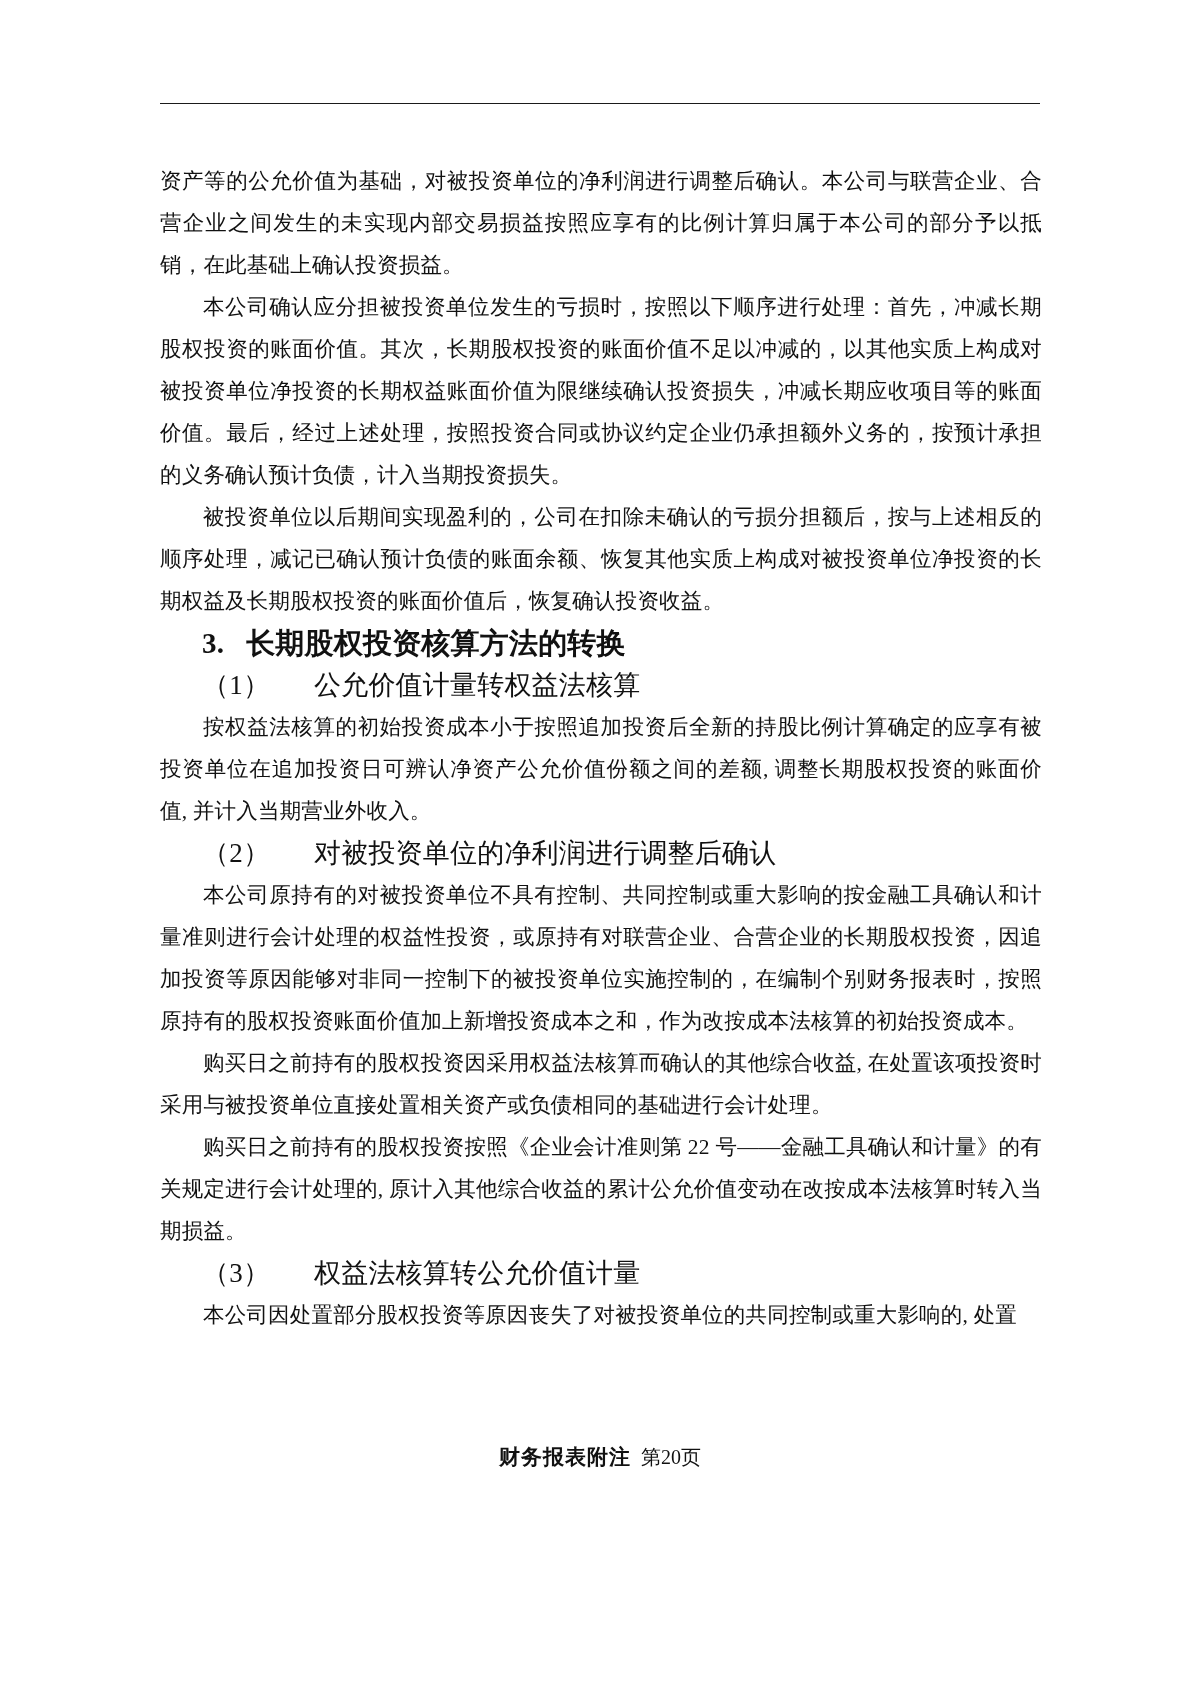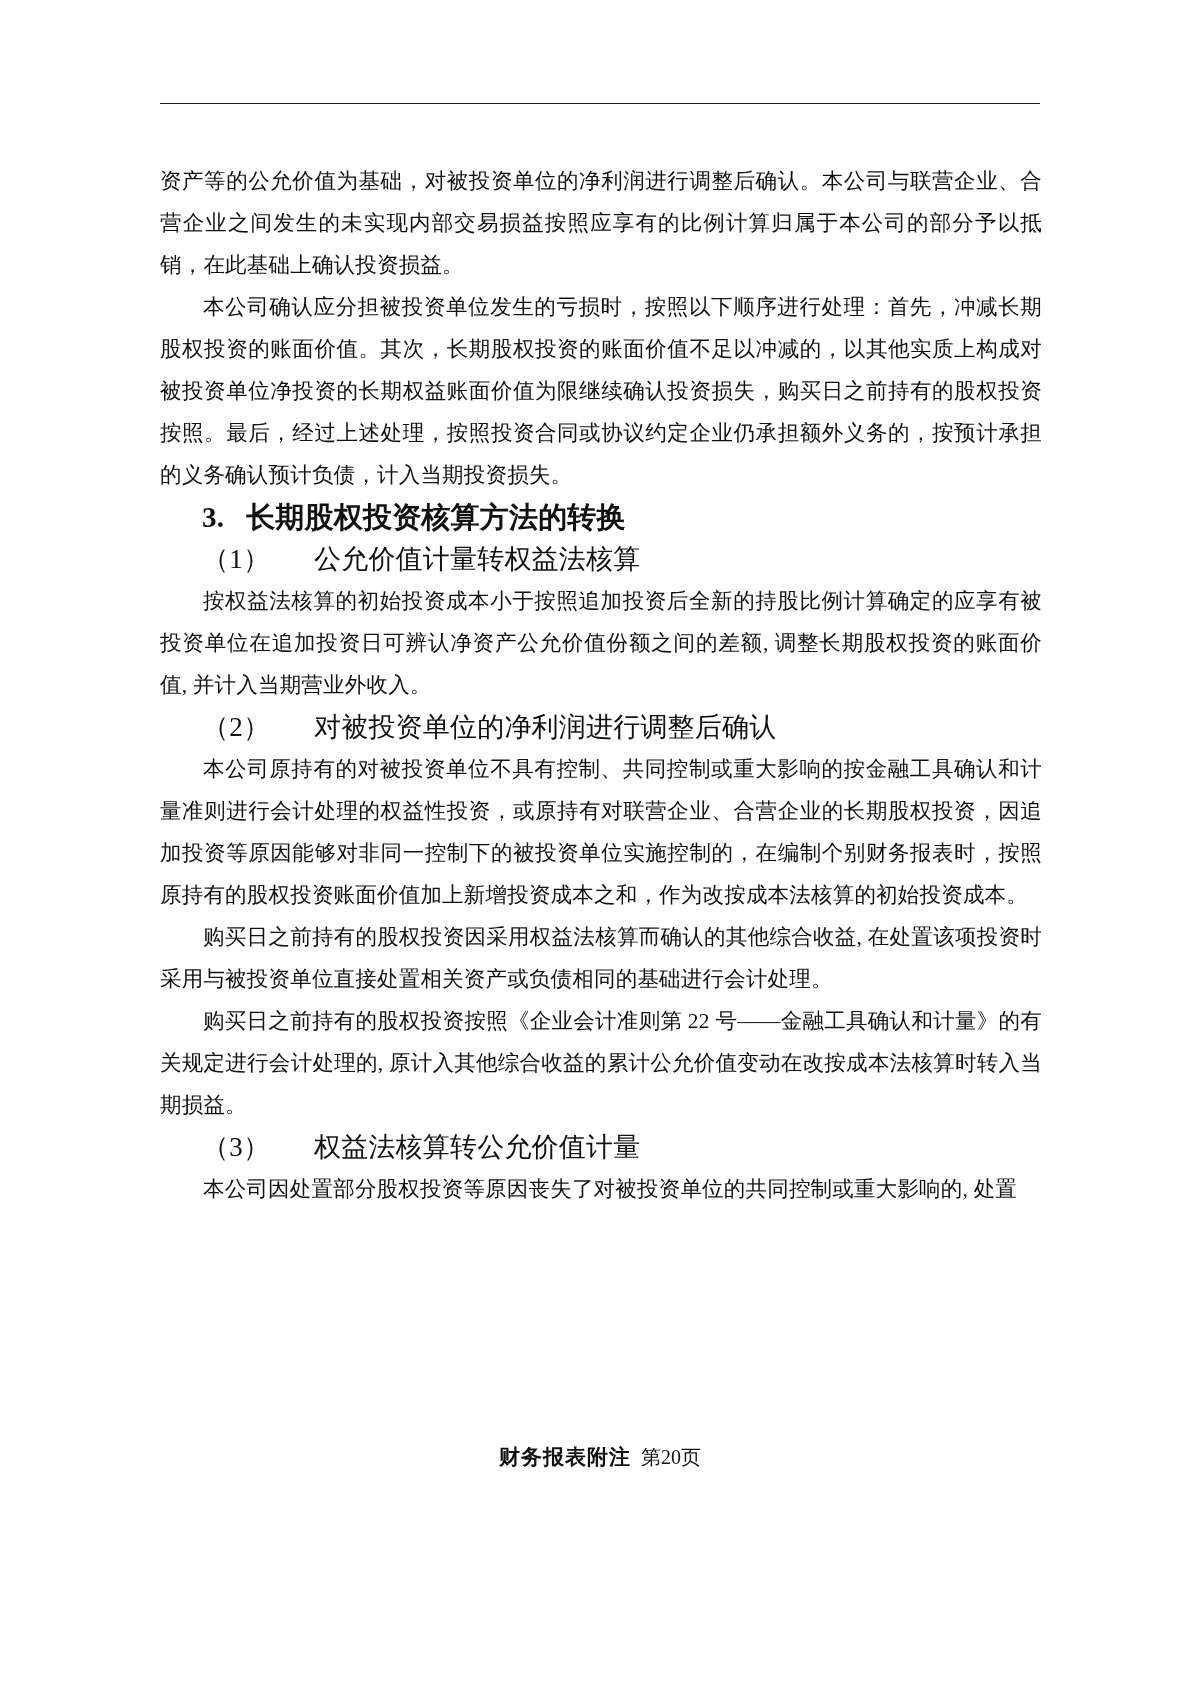--- a/index.html
+++ b/index.html
@@ -96,22 +96,23 @@
 <body>
 
 <div class="page">
 
   <div class="header-rule"></div>
 
   <div class="content">
 
     <p class="flush blk">资产等的公允价值为基础，对被投资单位的净利润进行调整后确认。本公司与联营企业、合营企业之间发生的未实现内部交易损益按照应享有的比例计算归属于本公司的部分予以抵销，在此基础上确认投资损益。</p>
 
-    <p class="indent blk">本公司确认应分担被投资单位发生的亏损时，按照以下顺序进行处理：首先，冲减长期股权投资的账面价值。其次，长期股权投资的账面价值不足以冲减的，以其他实质上构成对被投资单位净投资的长期权益账面价值为限继续确认投资损失，购买日之前持有的股权投资按照。最后，经过上述处理，按照投资合同或协议约定企业仍承担额外义务的，按预计承担的义务确认预计负债，计入当期投资损失。</p>
+    <p class="indent blk">本公司确认应分担被投资单位发生的亏损时，按照以下顺序进行处理：首先，冲减长期股权投资的账面价值。其次，长期股权投资的账面价值不足以冲减的，以其他实质上构成对被投资单位净投资的长期权益账面价值为限继续确认投资损失，冲减长期应收项目等的账面价值。最后，经过上述处理，按照投资合同或协议约定企业仍承担额外义务的，按预计承担的义务确认预计负债，计入当期投资损失。</p>
 
+    <p class="indent blk">被投资单位以后期间实现盈利的，公司在扣除未确认的亏损分担额后，按与上述相反的顺序处理，减记已确认预计负债的账面余额、恢复其他实质上构成对被投资单位净投资的长期权益及长期股权投资的账面价值后，恢复确认投资收益。</p>
 
     <p class="heading">
       <span class="num">3.</span><span>长期股权投资核算方法的转换</span>
     </p>
 
     <p class="sub-head">
       <span class="label">（1）</span><span>公允价值计量转权益法核算</span>
     </p>
 
 

